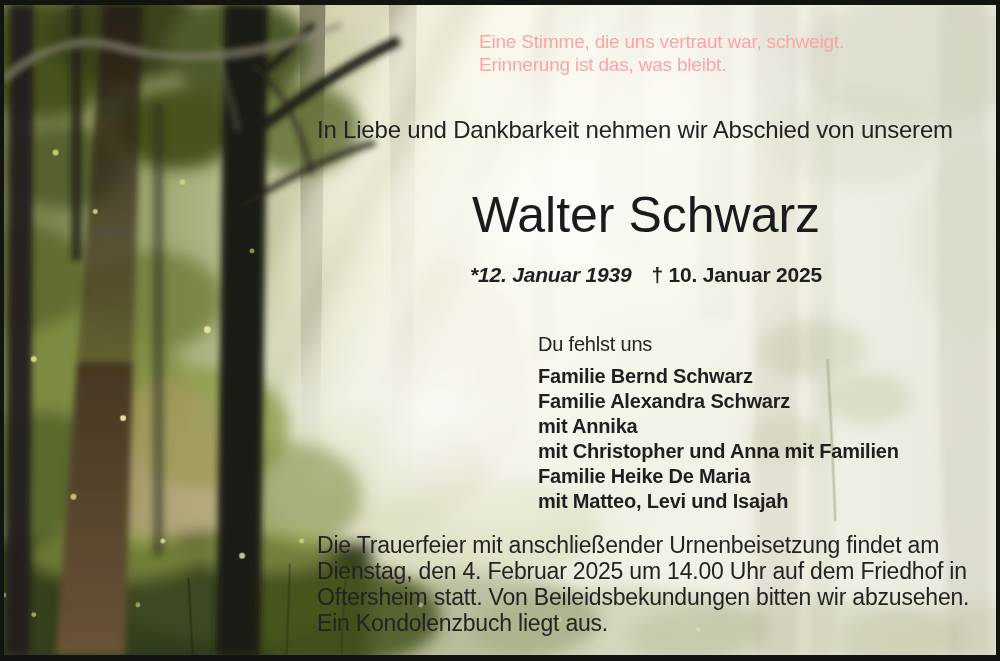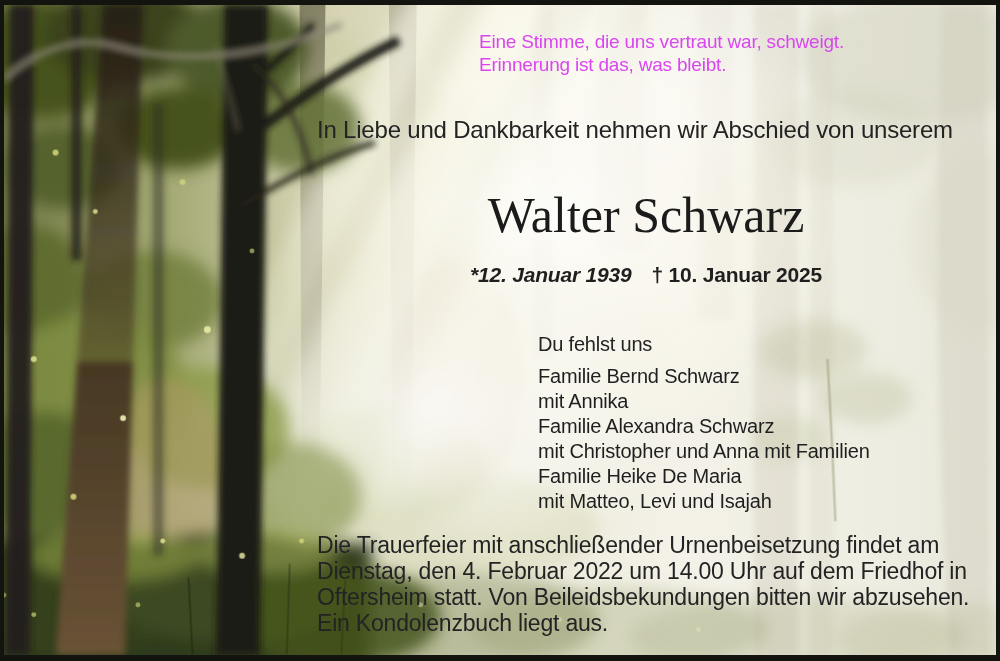--- a/index.html
+++ b/index.html
@@ -7,29 +7,29 @@
     position:relative;width:1000px;height:661px;overflow:hidden;
     background:#12120f;
     font-family:"Liberation Sans",sans-serif;
     -webkit-font-smoothing:antialiased;
   }
   .forest{position:absolute;left:4px;top:5px;width:992px;height:650px;z-index:0;}
   .frame{position:absolute;inset:0;z-index:3;pointer-events:none;
     border-top:5px solid #131310;border-bottom:6px solid #131310;
     border-left:4px solid #131310;border-right:4px solid #131310;}
   .txt{position:absolute;z-index:2;color:#232323;letter-spacing:-0.2px;white-space:nowrap;}
-  .epigraph{left:479px;top:30px;font-size:19px;line-height:23px;color:#d946ef;}
+  .epigraph{left:479px;top:30px;font-size:19px;line-height:23px;color:#fca5a5;}
   .intro{left:317px;top:117px;font-size:24px;line-height:25px;}
   .name-wrap{left:320px;top:186px;width:652px;text-align:center;
-    font-family:Liberation Serif, serif;
+    font-family:Liberation Sans, sans-serif;
     font-size:50px;color:#1b1b1b;letter-spacing:0;}
   .dates{left:320px;top:263px;width:652px;text-align:center;font-size:21px;font-weight:bold;color:#1f1f1f;}
   .dates .birth{margin-right:20px;font-style:italic;}
   .missing{left:538px;top:333px;font-size:20px;}
-  .mourners{left:538px;top:364px;font-size:20px;font-weight:normal;line-height:25px;color:#1f1f1f;}
+  .mourners{left:538px;top:364px;font-size:20px;font-weight:bold;line-height:25px;color:#1f1f1f;}
   .funeral{left:317px;top:532px;font-size:23px;line-height:26px;}
   .line{white-space:nowrap;}
 </style>
 </head>
 <body>
 
 <div class="stage">
 
   <svg class="forest" viewBox="0 0 1000 661" preserveAspectRatio="none" aria-hidden="true">
     <defs>
@@ -203,28 +203,28 @@
   <div class="txt name-wrap">Walter Schwarz</div>
 
   <div class="txt dates">
     <span class="birth">*12. Januar 1939</span><span>† 10. Januar 2025</span>
   </div>
 
   <div class="txt missing">Du fehlst uns</div>
 
   <div class="txt mourners">
       <div class="line">Familie Bernd Schwarz</div>
+      <div class="line">Familie Alexandra Schwarz</div>
       <div class="line">mit Annika</div>
-      <div class="line">Familie Alexandra Schwarz</div>
       <div class="line">mit Christopher und Anna mit Familien</div>
       <div class="line">Familie Heike De Maria</div>
       <div class="line">mit Matteo, Levi und Isajah</div>
     </div>
 
   <div class="txt funeral">
       <div class="line">Die Trauerfeier mit anschließender Urnenbeisetzung findet am</div>
-      <div class="line">Dienstag, den 4. Februar 2022 um 14.00 Uhr auf dem Friedhof in</div>
+      <div class="line">Dienstag, den 4. Februar 2025 um 14.00 Uhr auf dem Friedhof in</div>
       <div class="line">Oftersheim statt. Von Beileidsbekundungen bitten wir abzusehen.</div>
       <div class="line">Ein Kondolenzbuch liegt aus.</div>
     </div>
 
   <div class="frame"></div>
 </div>
 
 </body></html>

